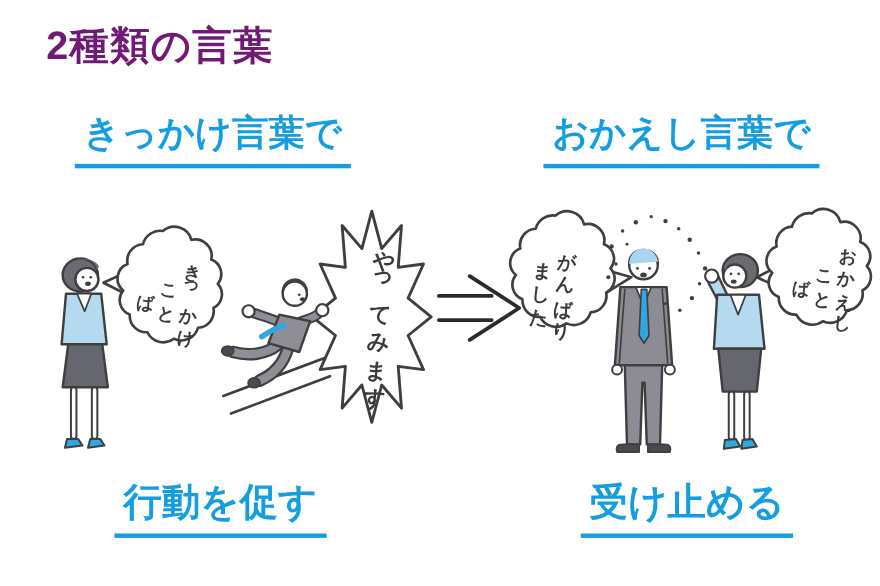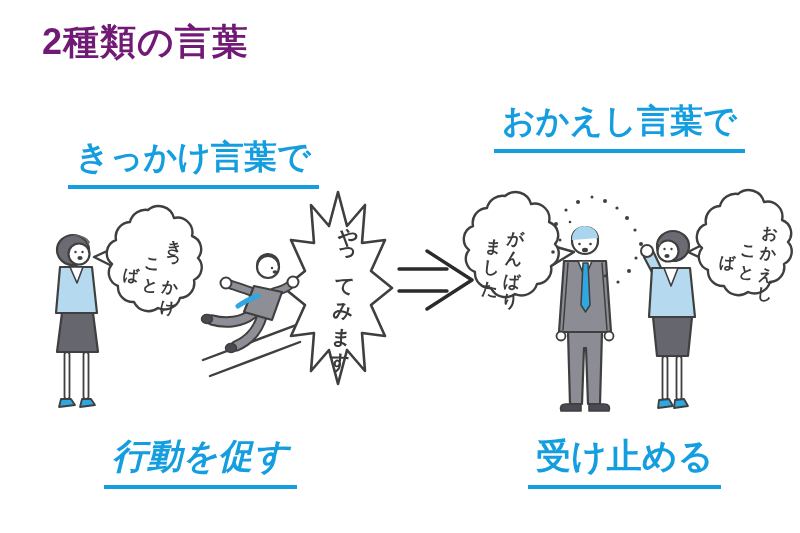--- a/index.html
+++ b/index.html
@@ -8,23 +8,23 @@
     font-family:"Liberation Sans","DejaVu Sans",sans-serif;
   }
   .title{
     position:absolute;left:42px;top:18px;
     font-size:36px;font-weight:800;color:#701a75;letter-spacing:1px;
   }
   .hd{
     position:absolute;font-weight:800;color:#149ee0;
     border-bottom:4px solid #149ee0;padding:0 8px 5px 8px;white-space:nowrap;
   }
-  .hd-tl{left:68px;top:99px;font-size:33px;margin-top:36px;}
+  .hd-tl{left:68px;top:99px;font-size:33px;}
   .hd-tr{left:494px;top:99px;font-size:33px;}
-  .hd-bl{left:104px;top:433px;font-size:35px;font-style:italic;}
+  .hd-bl{left:104px;top:433px;font-size:35px;}
   .hd-br{left:528px;top:433px;font-size:35px;}
   svg.scene{position:absolute;left:0;top:0;}
   .vtext{
     position:absolute;writing-mode:vertical-rl;text-align:center;
     color:#3a3a3a;font-weight:600;line-height:1.25;letter-spacing:2px;
   }
   .vt-kikkake{left:116px;top:224px;width:66px;height:86px;font-size:16px;transform:rotate(6deg);}
   .vt-yatte  {left:321px;top:211px;width:36px;height:154px;font-size:20px;transform:rotate(4deg);}
   .vt-ganbari{left:472px;top:214px;width:52px;height:90px;font-size:17px;transform:rotate(5deg);}
   .vt-okaeshi{left:712px;top:208px;width:66px;height:92px;font-size:16px;transform:rotate(5deg);}

